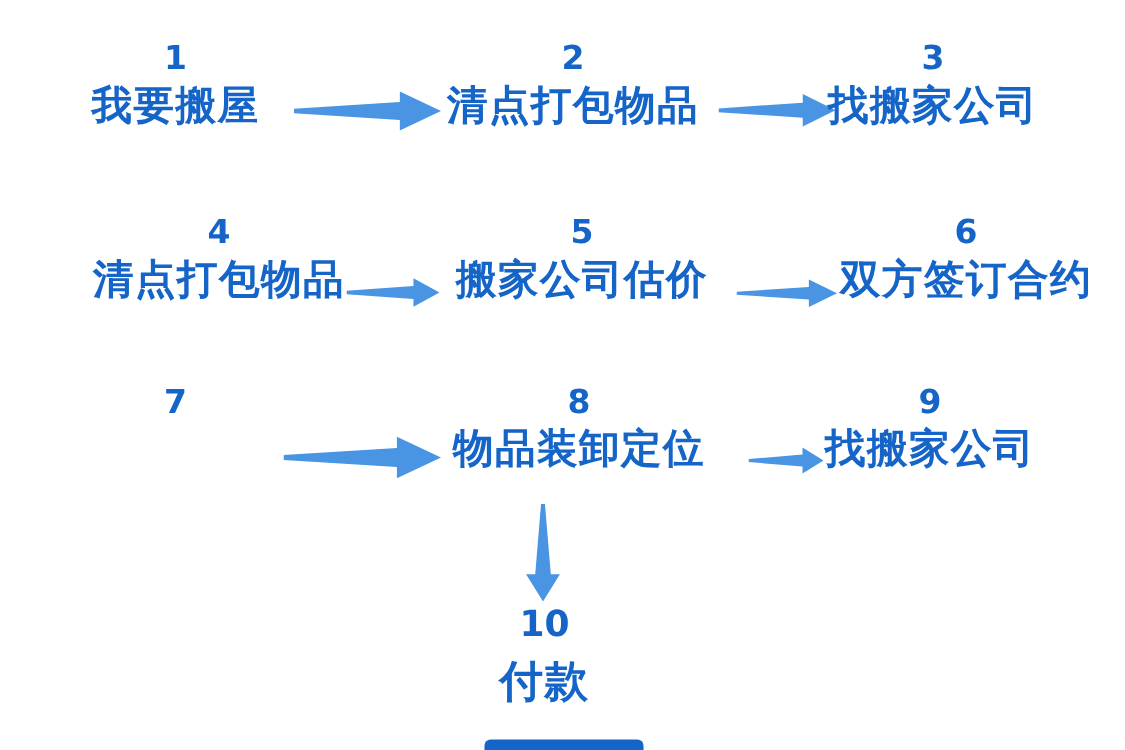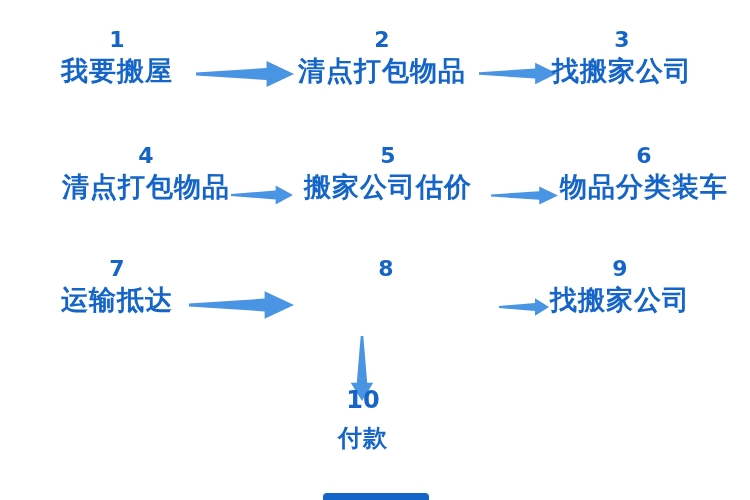--- a/index.html
+++ b/index.html
@@ -35,21 +35,21 @@
     font-weight:bold;
     font-size:27px;
     line-height:32px;
     letter-spacing:1px;
   }
   .step-final .step-number{
     font-size:24px;
     line-height:32px;
   }
   .step-final .step-label{
-    font-size:24px;
+    font-size:29px;
     line-height:44px;
   }
   .arrow{
     position:absolute;
     display:block;
   }
   .cutoff-sliver{
     position:absolute;
     left:323px;
     top:493px;
@@ -100,49 +100,49 @@
     <div class="step-number">5</div>
     <div class="step-label">搬家公司估价</div>
   </div>
 
   <svg class="arrow" style="left:491px;top:185px;" width="67" height="21" viewBox="0 0 100 30" preserveAspectRatio="none">
     <polygon points="0,13.5 72,9 72,2 100,15 72,28 72,21 0,16.5" fill="#4A94E4"></polygon>
   </svg>
 
   <div class="step" style="left:644px;top:141px;">
     <div class="step-number">6</div>
-    <div class="step-label">物品分类装车</div>
+    <div class="step-label">双方签订合约</div>
   </div>
 
   <div class="step" style="left:117px;top:254px;">
     <div class="step-number">7</div>
-    <div class="step-label">运输抵达</div>
   </div>
 
   <svg class="arrow" style="left:189px;top:289px;" width="105" height="32" viewBox="0 0 100 30" preserveAspectRatio="none">
     <polygon points="0,13.5 72,9 72,2 100,15 72,28 72,21 0,16.5" fill="#4A94E4"></polygon>
   </svg>
 
   <div class="step" style="left:386px;top:254px;">
     <div class="step-number">8</div>
+    <div class="step-label">物品装卸定位</div>
   </div>
 
   <svg class="arrow" style="left:499px;top:297px;" width="50" height="20" viewBox="0 0 100 30" preserveAspectRatio="none">
     <polygon points="0,13.5 72,9 72,2 100,15 72,28 72,21 0,16.5" fill="#4A94E4"></polygon>
   </svg>
 
   <div class="step" style="left:620px;top:254px;">
     <div class="step-number">9</div>
     <div class="step-label">找搬家公司</div>
   </div>
 
   <svg class="arrow" style="left:349px;top:336px;" width="26" height="65" viewBox="0 0 30 100" preserveAspectRatio="none">
     <polygon points="13.5,0 9,72 2,72 15,100 28,72 21,72 16.5,0" fill="#4A94E4"></polygon>
   </svg>
 
-  <div class="step step-final" style="left:363px;top:384px;">
+  <div class="step step-final" style="left:363px;top:400px;">
     <div class="step-number">10</div>
     <div class="step-label">付款</div>
   </div>
 
   <div class="cutoff-sliver"></div>
 
 </div>
 
 </body></html>

